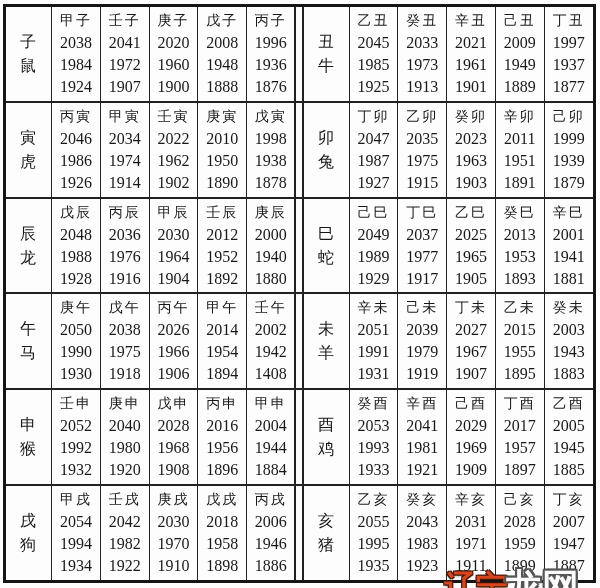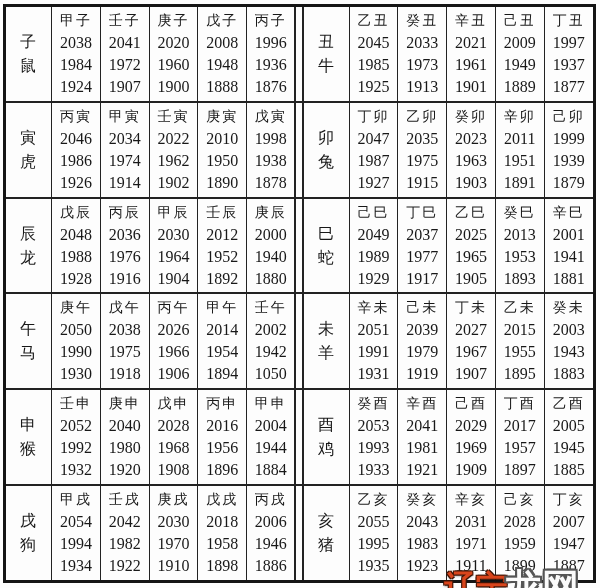--- a/index.html
+++ b/index.html
@@ -310,21 +310,21 @@
             <td class="gz">
               <div class="sb">甲午</div>
               <div class="yr">2014</div>
               <div class="yr">1954</div>
               <div class="yr">1894</div>
             </td>
             <td class="gz">
               <div class="sb">壬午</div>
               <div class="yr">2002</div>
               <div class="yr">1942</div>
-              <div class="yr">1050</div>
+              <div class="yr">1408</div>
             </td>
             <td class="spacer"></td>
             <td class="animal">
               <div class="animal-ch">未</div>
               <div class="animal-ch">羊</div>
             </td>
             <td class="gz">
               <div class="sb">辛未</div>
               <div class="yr">2051</div>
               <div class="yr">1991</div>

